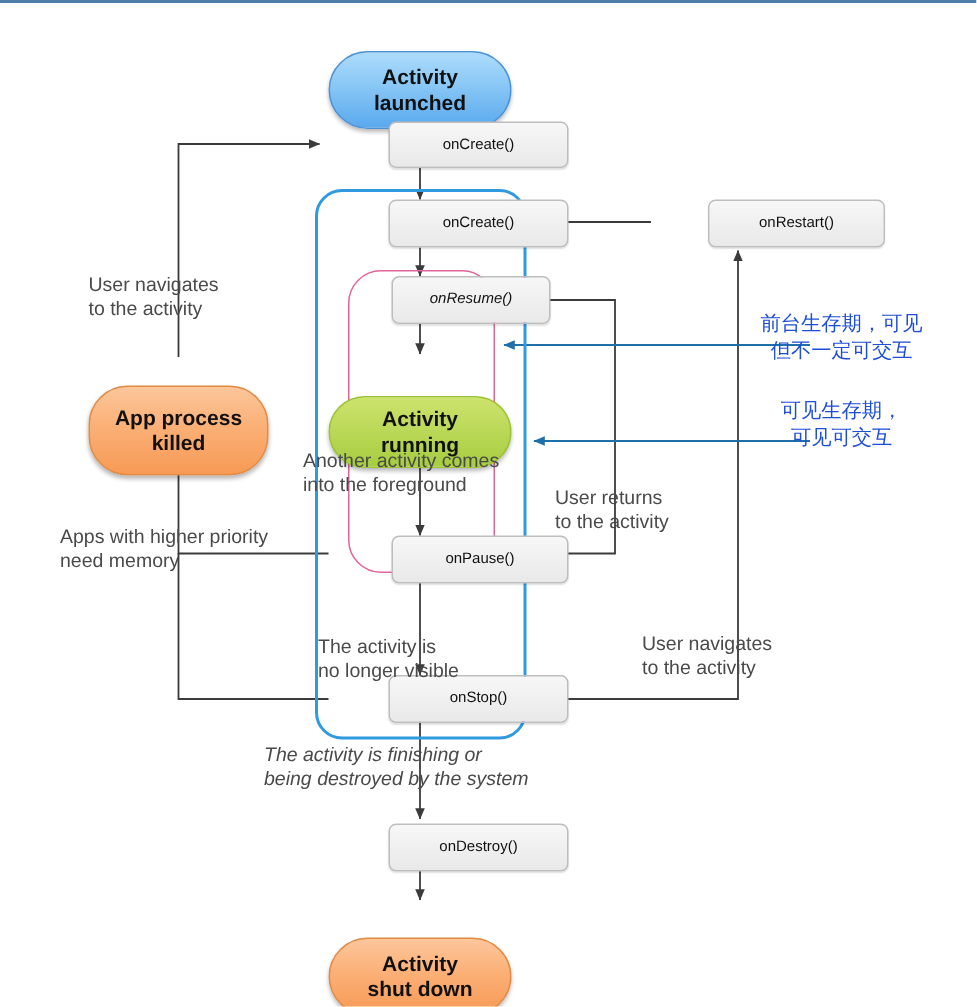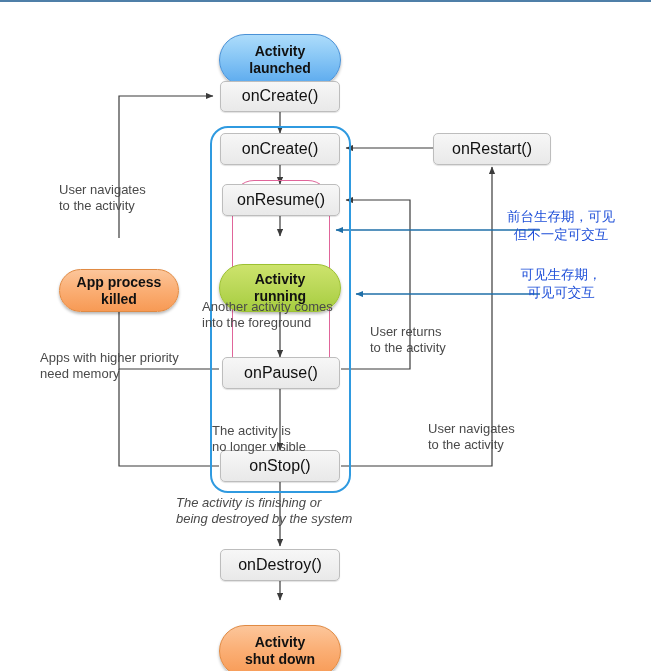--- a/index.html
+++ b/index.html
@@ -27,22 +27,23 @@
     text-align:center;
     line-height:1.18;
     z-index:3;
   }
   
   .cb{
     background:linear-gradient(to bottom,#f7f7f7 0%,#efefef 55%,#e9e9e9 100%);
     border:1px solid #bdbdbd;
     border-radius:5px;
     box-shadow:0 1px 1px rgba(0,0,0,.12);
-    font-size:16px;
+    font-size:10px;
     color:#111;
+    margin-left:39px;
   }
   
   .pill{
     border-radius:26px;
     font-size:14px;
     font-weight:bold;
     color:#111;
     box-shadow:0 2px 3px rgba(0,0,0,.28);
     margin-top:24px;
   }
@@ -150,33 +151,33 @@
       <path d="M540,294 L356,294" marker-end="url(#ahb)"></path>
     </g>
   </svg>
 
   <div class="node pill pill-blue" style="left:219px;top:10px;width:122px;height:52px;">Activity<br>launched</div>
 
   <div class="node cb" style="left:220px;top:81px;width:120px;height:31px;">onCreate()</div>
 
   <div class="node cb" style="left:220px;top:133px;width:120px;height:32px;">onCreate()</div>
 
-  <div class="node cb" style="left:222px;top:184px;width:118px;height:32px;">onResume()</div>
+  <div class="node cb" style="left:222px;top:184px;width:106px;height:32px;font-style:italic;">onResume()</div>
 
   <div class="node pill pill-green" style="left:219px;top:240px;width:122px;height:48px;">Activity<br>running</div>
 
   <div class="node cb" style="left:222px;top:357px;width:118px;height:32px;">onPause()</div>
 
   <div class="node cb" style="left:220px;top:450px;width:120px;height:32px;">onStop()</div>
 
   <div class="node cb" style="left:433px;top:133px;width:118px;height:32px;">onRestart()</div>
 
   <div class="node cb" style="left:220px;top:549px;width:120px;height:32px;">onDestroy()</div>
 
-  <div class="node pill pill-orange" style="left:59px;top:245px;width:120px;height:43px;">App process<br>killed</div>
+  <div class="node pill pill-orange" style="left:59px;top:233px;width:120px;height:60px;">App process<br>killed</div>
 
   <div class="node pill pill-orange" style="left:219px;top:601px;width:122px;height:52px;">Activity<br>shut down</div>
 
   <div class="elabel" style="left:59px;top:182px;width:120px;">User navigates<br>to the activity</div>
 
   <div class="elabel" style="left:40px;top:350px;width:160px;">Apps with higher priority<br>need memory</div>
 
   <div class="elabel" style="left:202px;top:299px;width:156px;">Another activity comes<br>into the foreground</div>
 
   <div class="elabel" style="left:212px;top:395px;width:136px;margin-top:28px;">The activity is<br>no longer visible</div>

